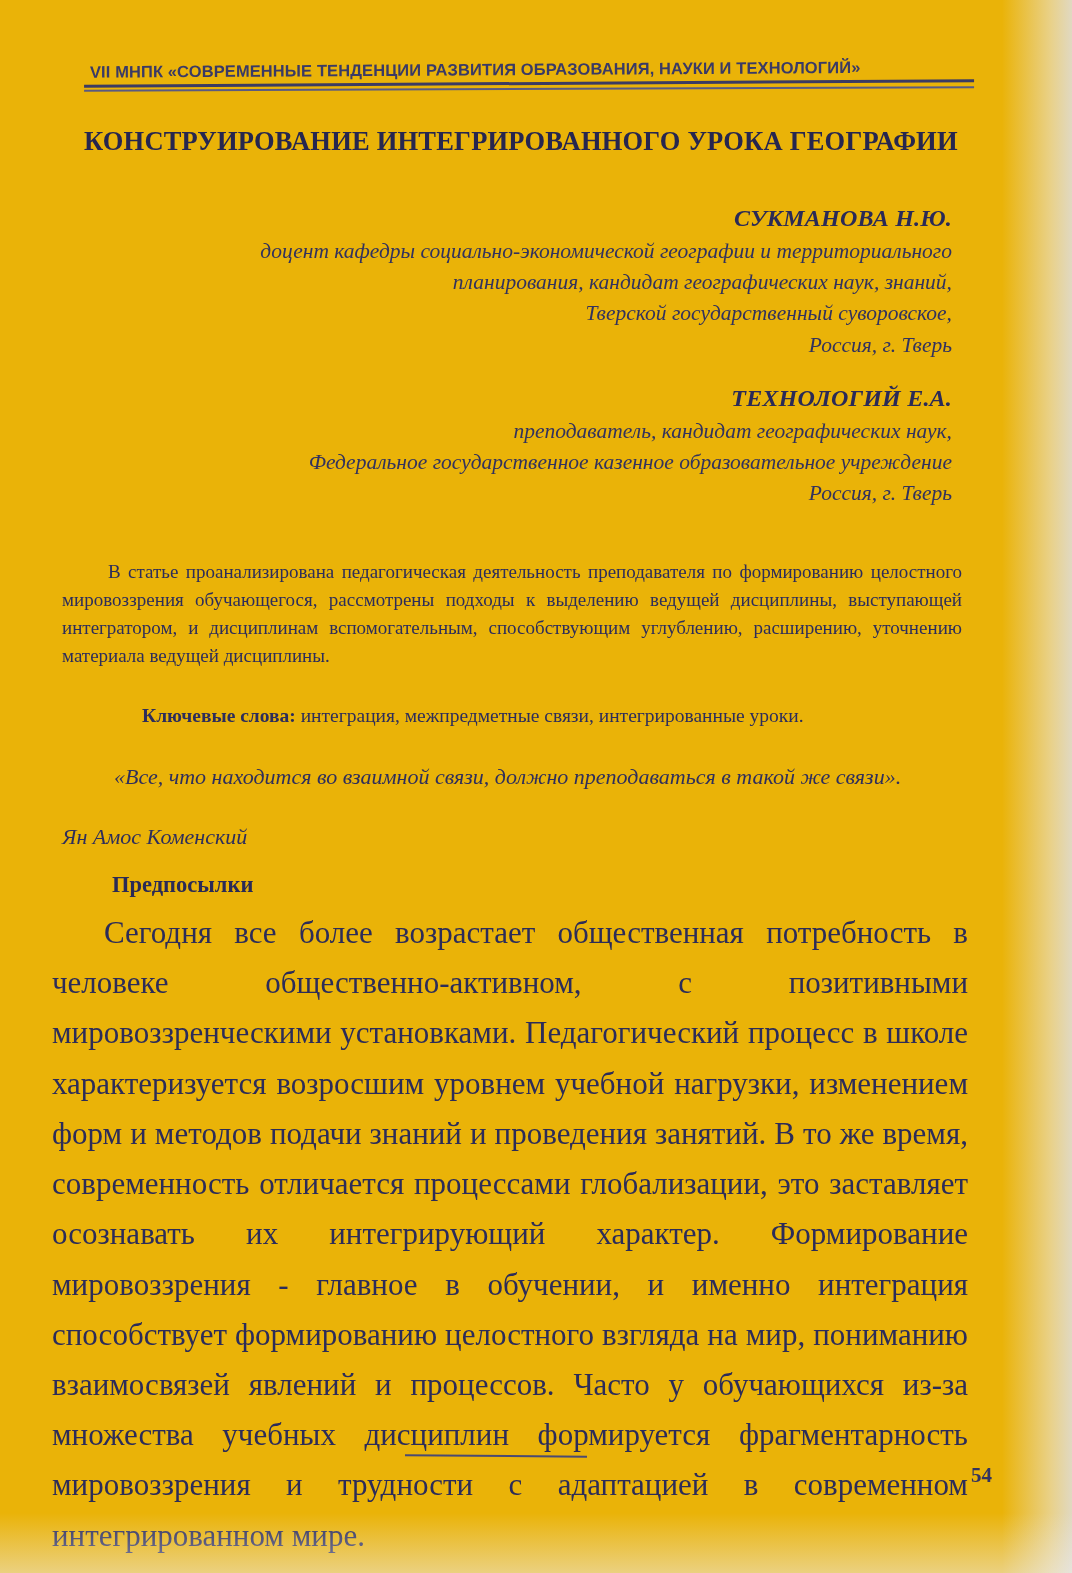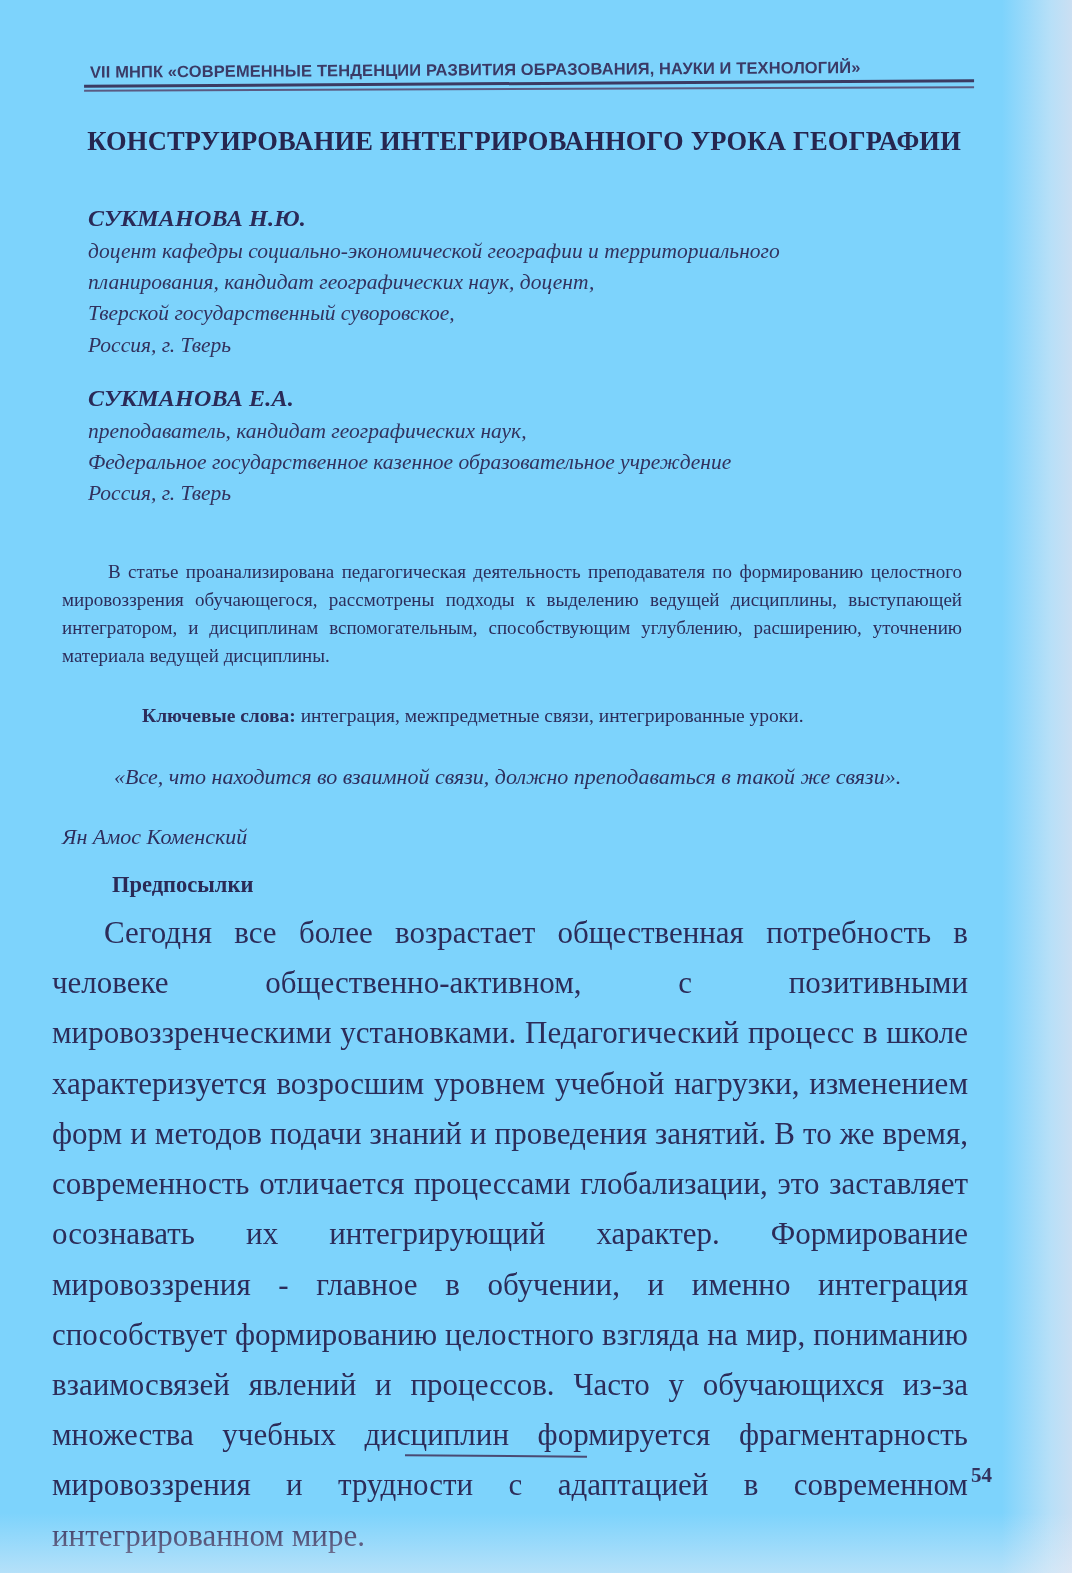--- a/index.html
+++ b/index.html
@@ -4,21 +4,21 @@
 <style>
   html, body {
     margin: 0;
     padding: 0;
     background: #ffffff;
   }
   .page {
     position: relative;
     width: 1072px;
     height: 1573px;
-    background: #7dd3fc;
+    background: #eab308;
     overflow: hidden;
     font-family: "Liberation Serif", "DejaVu Serif", serif;
     color: #2b2b58;
   }
   
   .scan-edge-right {
     position: absolute;
     top: 0;
     right: 0;
     width: 70px;
@@ -64,36 +64,37 @@
     margin-top: 3px;
     height: 2px;
     background: #5a5a82;
     width: 890px;
     transform: rotate(0.12deg);
   }
 
   
   .article-title {
     position: absolute;
-    left: 71px;
+    left: 84px;
     top: 126px;
     width: 890px;
-    text-align: right;
+    text-align: left;
     font-weight: bold;
     font-size: 26.5px;
     letter-spacing: 0.2px;
     color: #26264f;
     white-space: nowrap;
   }
 
   
   .author-block {
     position: absolute;
     width: 884px;
-    left: 88px;
+    left: 68px;
+    text-align: right;
   }
   .author-name {
     font-weight: bold;
     font-style: italic;
     font-size: 24px;
     letter-spacing: 0.2px;
     color: #2a2a57;
     margin-bottom: 4px;
   }
   .author-line {
@@ -209,27 +210,27 @@
     <div class="runhead">VII МНПК «СОВРЕМЕННЫЕ ТЕНДЕНЦИИ РАЗВИТИЯ ОБРАЗОВАНИЯ, НАУКИ И ТЕХНОЛОГИЙ»</div>
     <div class="runhead-rule-1"></div>
     <div class="runhead-rule-2"></div>
   </div>
 
   <div class="article-title">КОНСТРУИРОВАНИЕ ИНТЕГРИРОВАННОГО УРОКА ГЕОГРАФИИ</div>
 
   <div class="author-block" style="top:205px;">
     <div class="author-name">СУКМАНОВА Н.Ю.</div>
     <div class="author-line">доцент кафедры социально-экономической географии и территориального</div>
-    <div class="author-line">планирования, кандидат географических наук, доцент,</div>
+    <div class="author-line">планирования, кандидат географических наук, знаний,</div>
     <div class="author-line">Тверской государственный суворовское,</div>
     <div class="author-line">Россия, г. Тверь</div>
   </div>
 
   <div class="author-block" style="top:385px;">
-    <div class="author-name">СУКМАНОВА Е.А.</div>
+    <div class="author-name">ТЕХНОЛОГИЙ Е.А.</div>
     <div class="author-line">преподаватель, кандидат географических наук,</div>
     <div class="author-line">Федеральное государственное казенное образовательное учреждение</div>
     <div class="author-line">Россия, г. Тверь</div>
   </div>
 
   <div class="abstract"><span class="indent"></span><span>В статье проанализирована педагогическая деятельность преподавателя по формированию целостного мировоззрения обучающегося, рассмотрены подходы к выделению ведущей дисциплины, выступающей интегратором, и дисциплинам вспомогательным, способствующим углублению, расширению, уточнению материала ведущей дисциплины.</span></div>
 
   <div class="keywords"><span class="indent"></span><span class="kw-label">Ключевые слова:</span> <span>интеграция, межпредметные связи,  интегрированные уроки.</span></div>
 
   <div class="epigraph"><span class="indent"></span><span>«Все, что находится во взаимной связи, должно преподаваться в такой же связи».</span></div>

